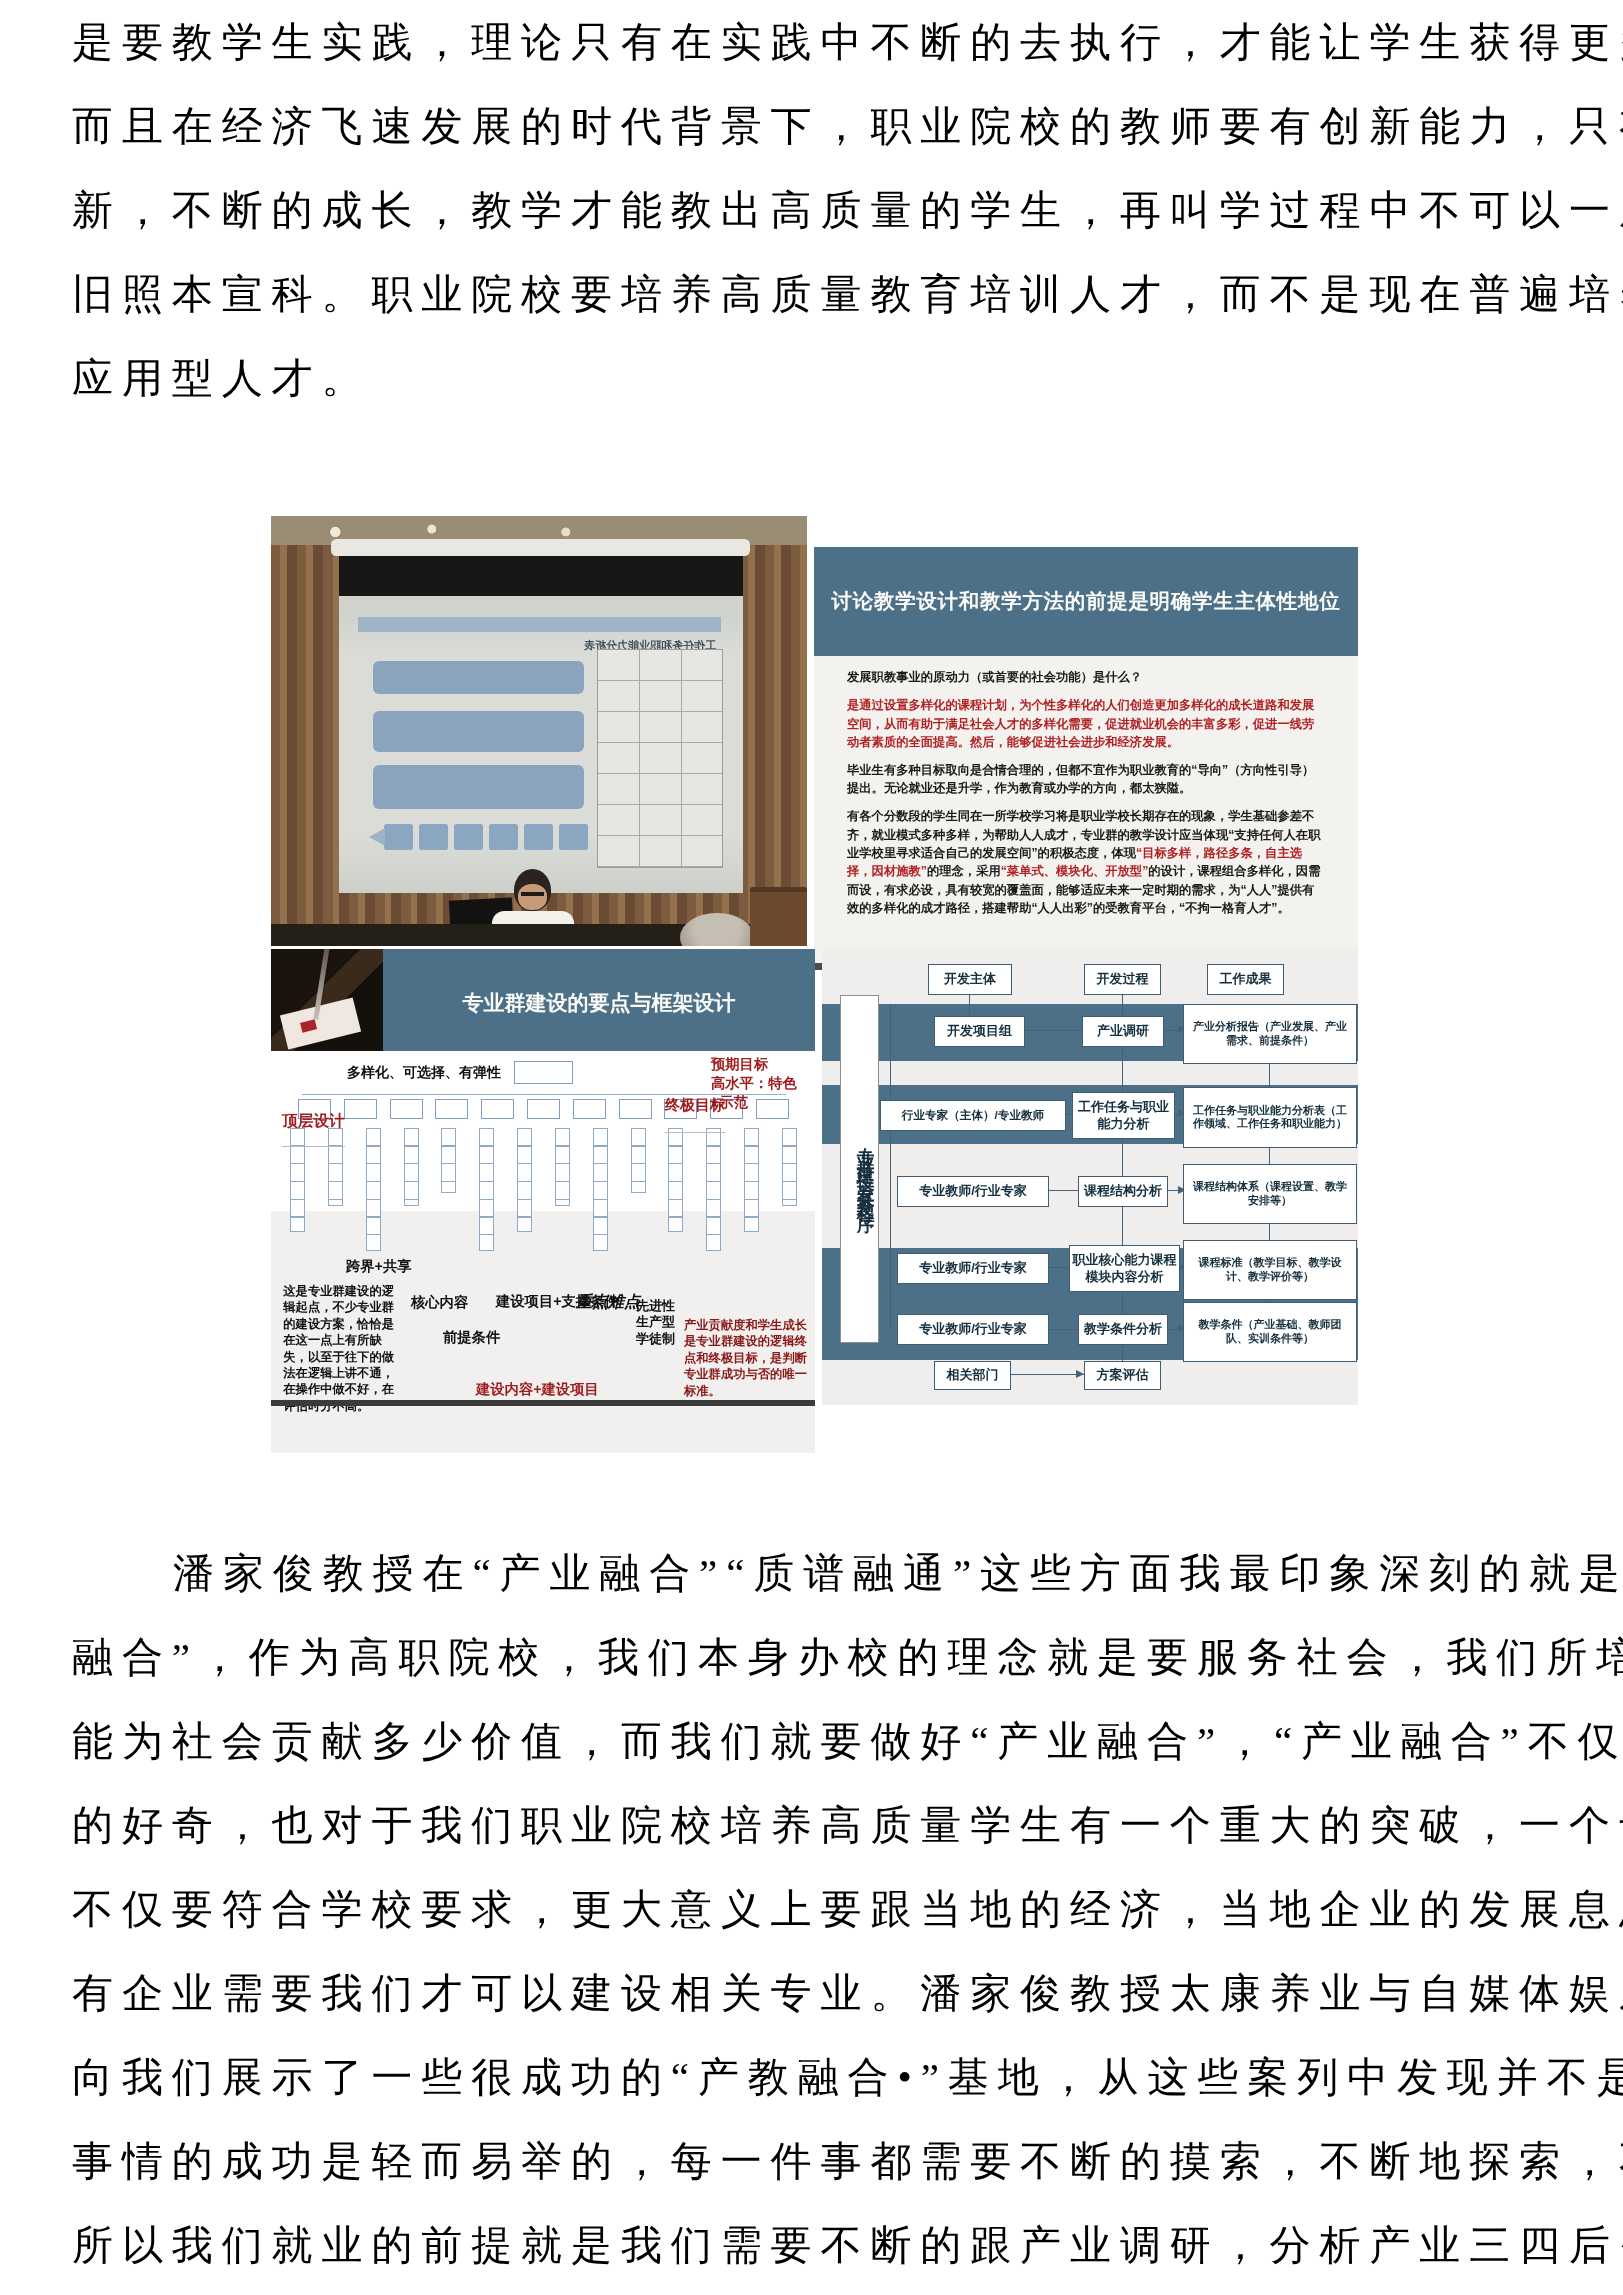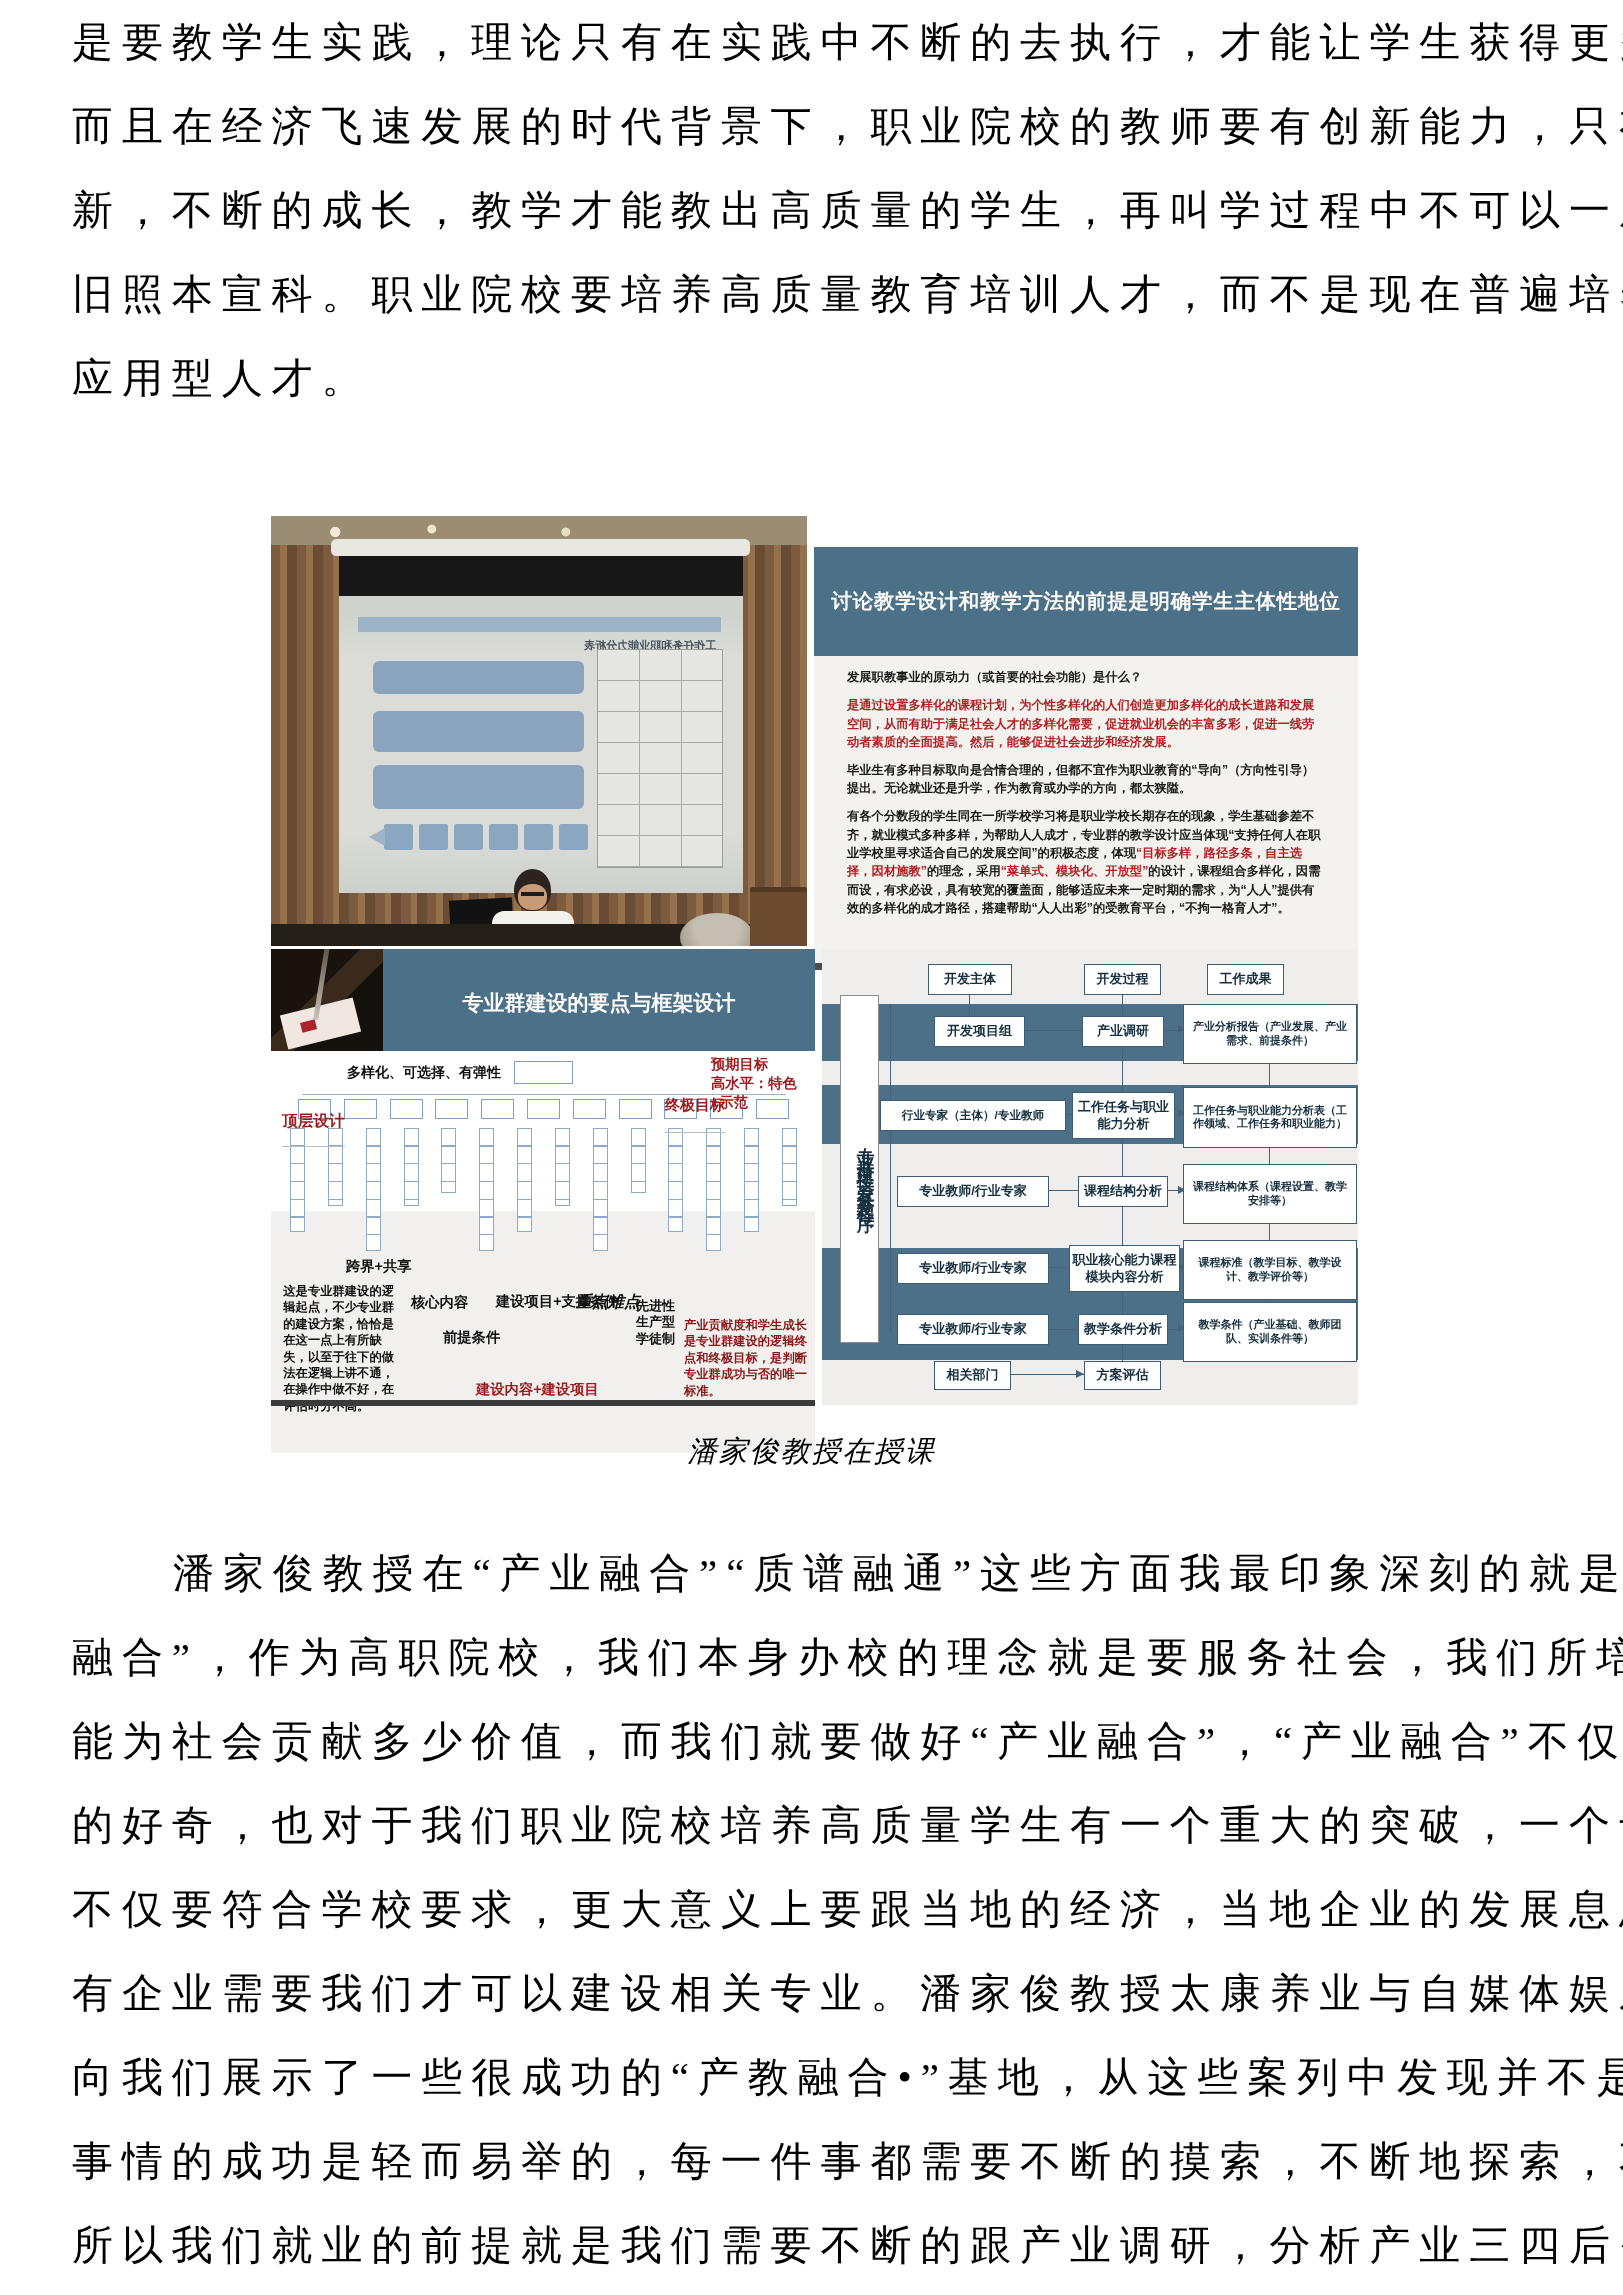--- a/index.html
+++ b/index.html
@@ -266,21 +266,20 @@
 
       <div class="bx" style="left:75px;top:365px;width:150px;height:29px;">专业教师/行业专家</div>
       <div class="bx" style="left:256px;top:365px;width:88px;height:29px;">教学条件分析</div>
       <div class="bx res" style="left:361px;top:353px;width:164px;height:55px;">教学条件（产业基础、教师团队、实训条件等）</div>
 
       <div class="bx" style="left:112px;top:412px;width:75px;height:27px;">相关部门</div>
       <div class="bx" style="left:262px;top:412px;width:75px;height:27px;">方案评估</div>
     </div>
   </div>
 
-  <div class="caption">潘家俊教授在授课</div>
 
   <div class="para" style="top:1531px;">
     <div class="bline indent">潘家俊教授在“产业融合”“质谱融通”这些方面我最印象深刻的就是“产业</div>
     <div class="bline">融合”，作为高职院校，我们本身办校的理念就是要服务社会，我们所培养的学生</div>
     <div class="bline">能为社会贡献多少价值，而我们就要做好“产业融合”，“产业融合”不仅提高学生</div>
     <div class="bline">的好奇，也对于我们职业院校培养高质量学生有一个重大的突破，一个专业的建立</div>
     <div class="bline">不仅要符合学校要求，更大意义上要跟当地的经济，当地企业的发展息息相关，只</div>
     <div class="bline">有企业需要我们才可以建设相关专业。潘家俊教授太康养业与自媒体娱乐公司为例，</div>
     <div class="bline">向我们展示了一些很成功的“产教融合•”基地，从这些案列中发现并不是说一件</div>
     <div class="bline">事情的成功是轻而易举的，每一件事都需要不断的摸索，不断地探索，不断地思考，</div>

